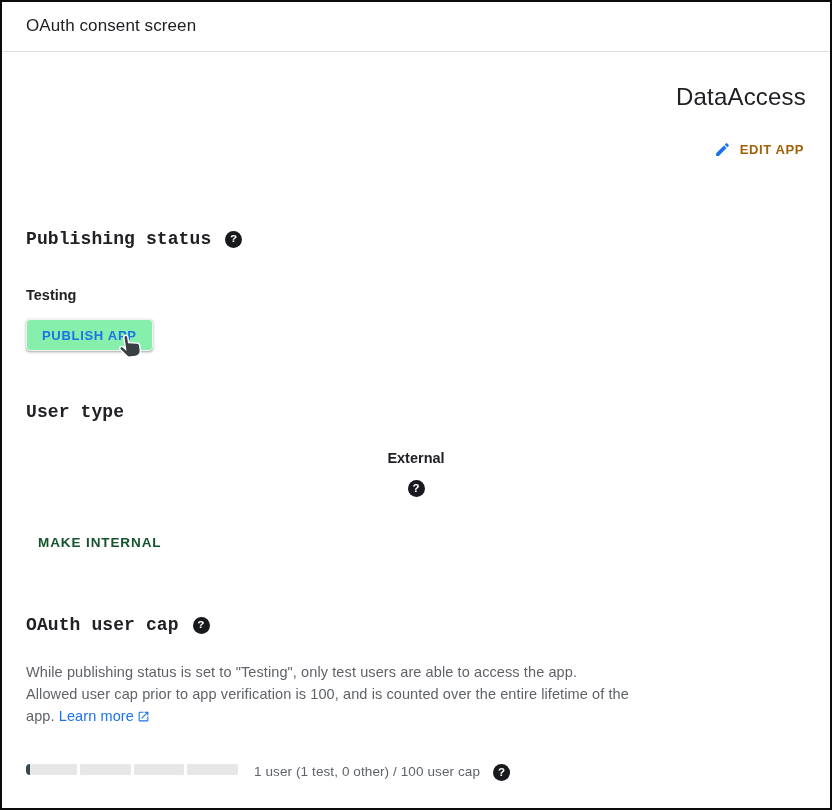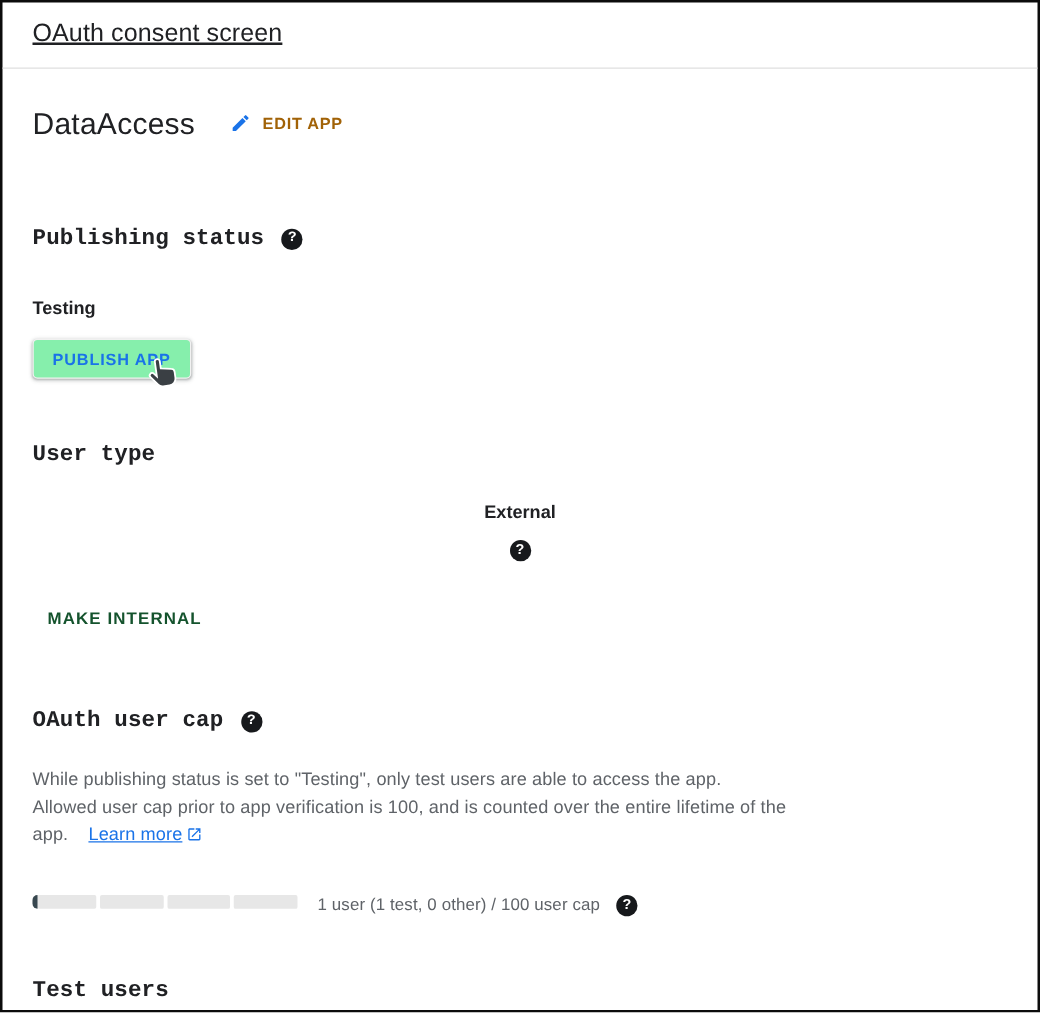--- a/index.html
+++ b/index.html
@@ -15,33 +15,33 @@
     border: 2px solid #0c0c0c;
     background: #fff;
     position: relative;
   }
   
   .page-header {
     padding: 14px 24px 15px 24px;
     border-bottom: 1px solid #e0e0e0;
   }
   .page-header h1 {
-    font-size: 20px;
+    font-size: 17px;
     font-weight: 400;
     color: #202124;
     letter-spacing: .1px;
-    text-decoration: underline;
   }
   
   .main { padding: 0 24px; }
   .app-row {
     margin-top: 31px;
     display: flex;
-    align-items: flex-start;
+    align-items: flex-end;
     gap: 26px;
+    flex-direction: column;
   }
   .app-name {
     font-size: 24px;
     font-weight: 500;
     color: #202124;
     letter-spacing: .2px;
   }
   .text-btn {
     display: inline-flex;
     align-items: center;
@@ -131,24 +131,22 @@
   .cap-description {
     margin-top: 26px;
     max-width: 604px;
     font-size: 14.5px;
     line-height: 22px;
     color: #5f6368;
     letter-spacing: .1px;
   }
   .learn-more {
     color: #1a73e8;
-    text-decoration: underline;
     cursor: pointer;
     white-space: nowrap;
-    margin-left: 12px;
   }
   .ext-icon { display: inline-block; vertical-align: -2px; margin-left: 3px; }
   .cap-row {
     margin-top: 35px;
     display: flex;
     align-items: flex-start;
   }
   .progress-track {
     width: 212px; height: 11px;
     display: flex;

